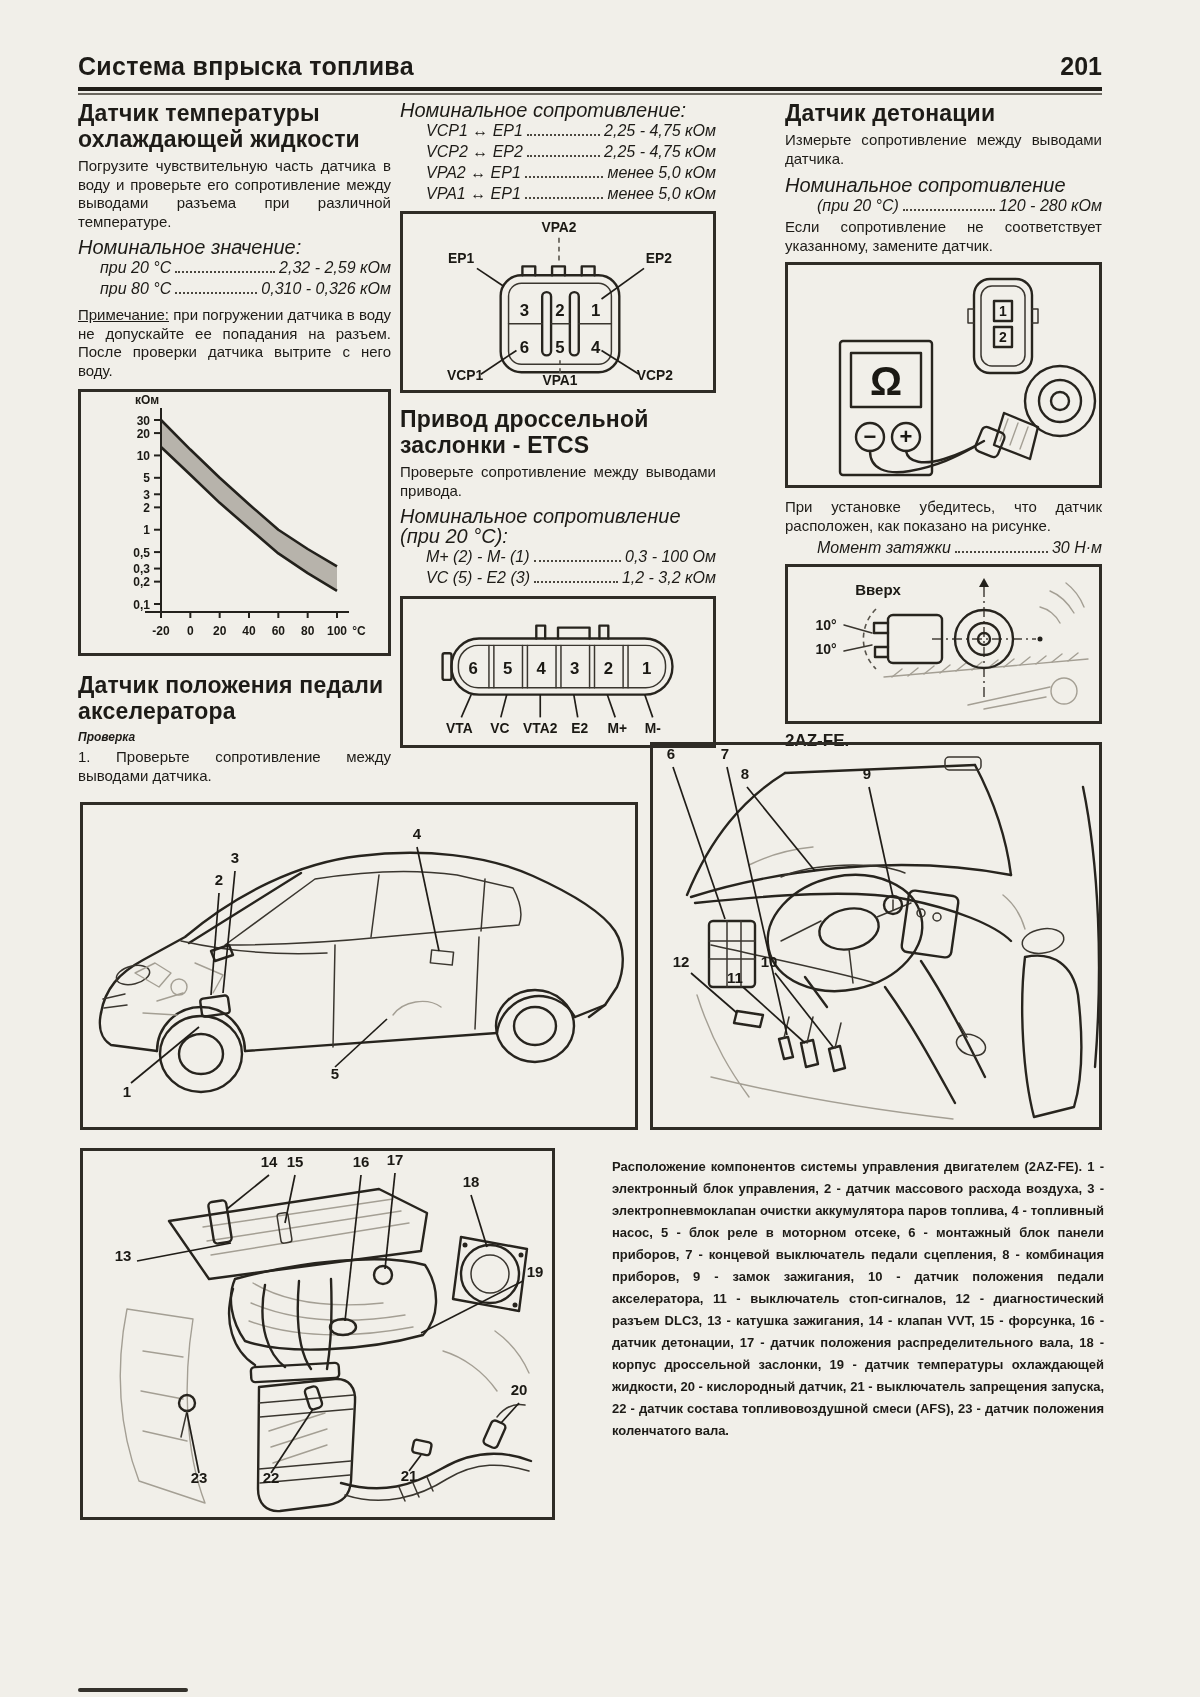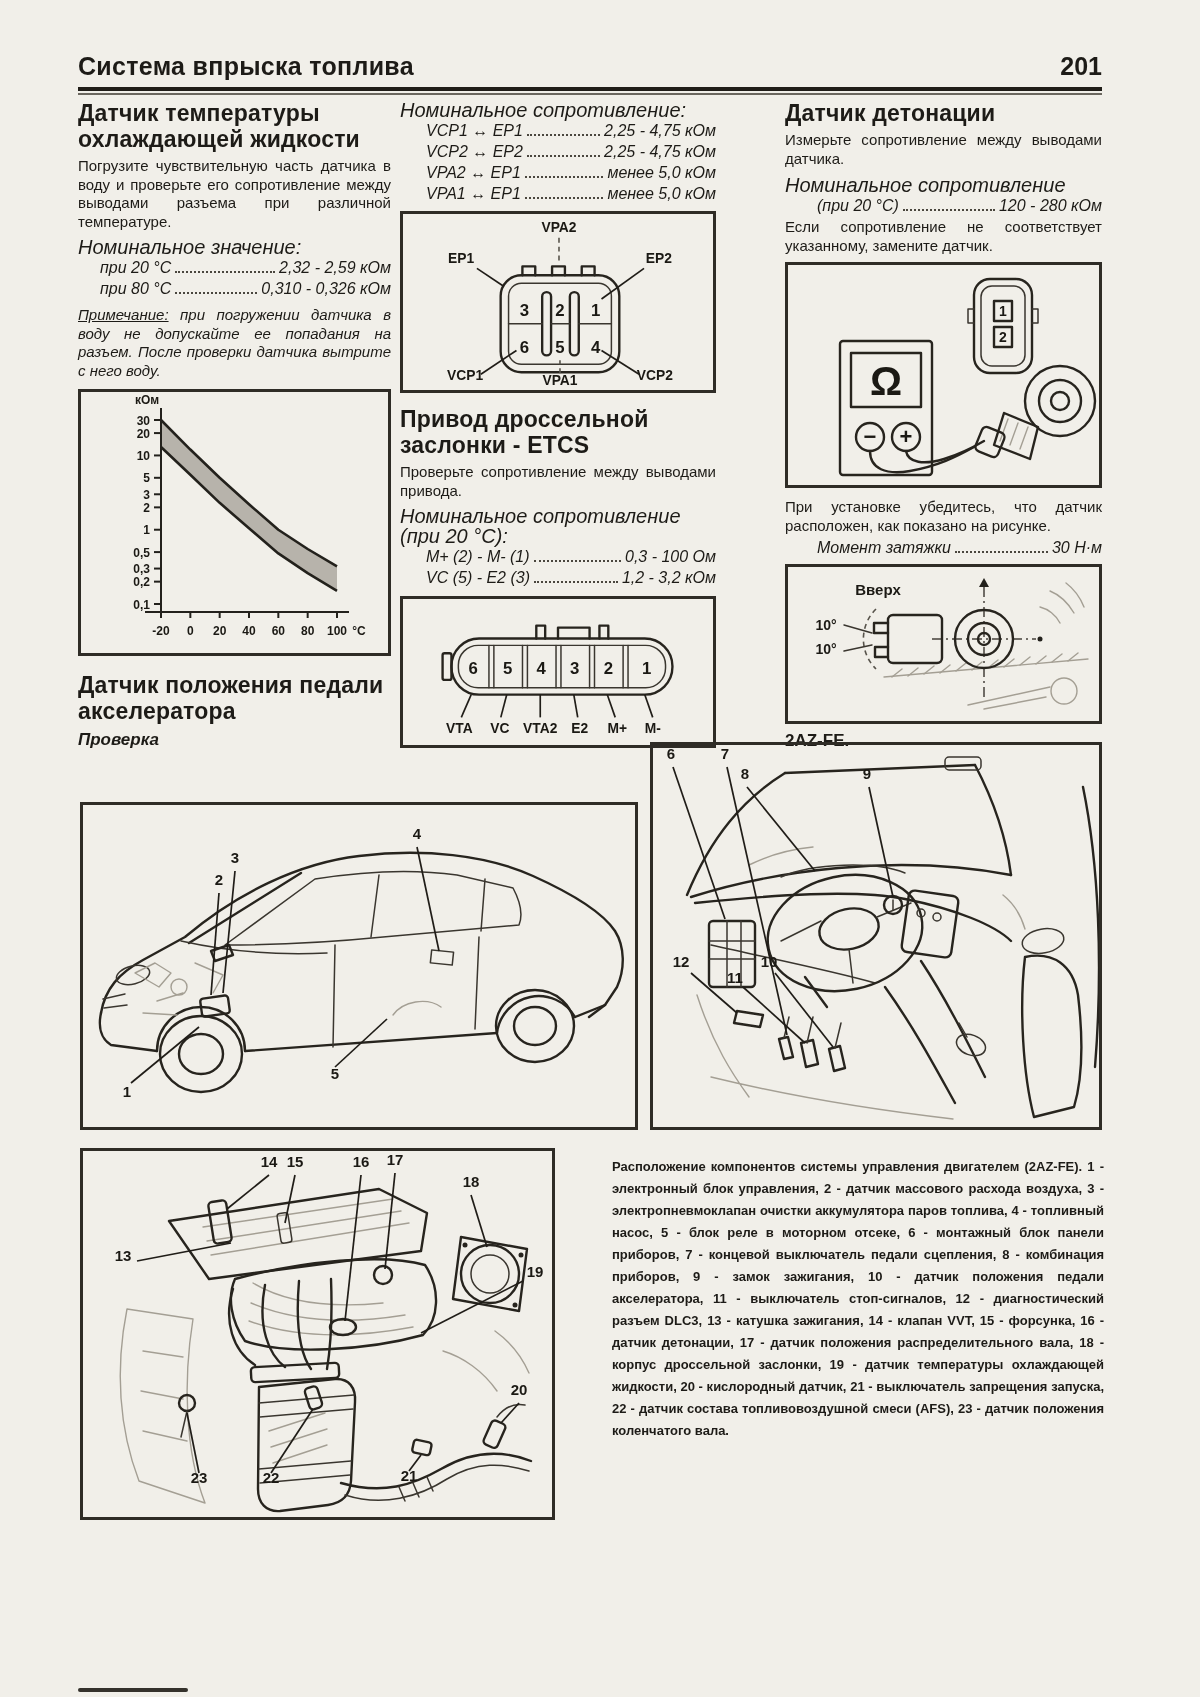--- a/index.html
+++ b/index.html
@@ -6,21 +6,21 @@
   body{
     position:relative;width:1200px;height:1697px;
     background:#f1efe9;
     font-family:"Liberation Sans",sans-serif;
     color:#1d1b17;
   }
   .abs{position:absolute;}
   h2{font-size:23px;line-height:26px;font-weight:bold;margin:0;letter-spacing:.2px;}
   .body-text{font-size:15px;line-height:18.5px;text-align:justify;margin:5px 0 0;}
   .lbl{font-size:20px;line-height:20px;font-style:italic;margin:6px 0 0;}
-  .note{font-size:15px;line-height:18.5px;font-style:italic;margin:7px 0 0;text-align:justify;}
+  .note{font-size:15px;line-height:18.5px;margin:7px 0 0;text-align:justify;}
   .u{text-decoration:underline;}
   .spec-row{display:flex;align-items:flex-end;font-style:italic;font-size:16px;line-height:21px;padding-left:22px;}
   .spec-row .spec-label{white-space:nowrap;}
   .spec-row .spec-leader{flex:1 1 auto;min-width:12px;border-bottom:2px dotted #4a463e;margin:0 4px 5px;}
   .spec-row .spec-value{white-space:nowrap;}
   .specs-tight .spec-row{padding-left:26px;}
   .noindent .spec-row{padding-left:0;margin-left:32px;}
   .fig{border:3px solid #2f2c26;box-sizing:border-box;background:transparent;}
   .fig-svg{display:block;}
   svg .ln{fill:none;stroke:#27241e;stroke-width:2.4;stroke-linecap:round;stroke-linejoin:round;}
@@ -34,21 +34,21 @@
   svg text{fill:#1b1914;stroke:none;font-family:"Liberation Sans",sans-serif;}
   svg .cnum{font-size:15px;font-weight:bold;text-anchor:middle;}
   svg .pin{font-size:17px;font-weight:bold;text-anchor:middle;}
   svg .figlbl{font-size:14px;font-weight:bold;text-anchor:middle;}
   svg .tick{font-size:12px;font-weight:bold;}
   svg .ty{text-anchor:end;}
   svg .tx{text-anchor:middle;}
   svg .ohm{font-size:40px;font-weight:bold;text-anchor:middle;}
   svg .term{font-size:22px;font-weight:bold;text-anchor:middle;}
   .pnum-step{font-size:15px;line-height:18.5px;text-align:justify;margin:4px 0 0;}
-  .check{font-size:17px;font-weight:bold;font-style:italic;margin:6px 0 0;}
+  .check{font-size:12px;font-weight:bold;font-style:italic;margin:6px 0 0;}
   .legend{font-size:13px;line-height:22px;font-weight:bold;text-align:justify;}
   .engine-code{font-size:17px;font-weight:bold;margin-top:7px;}
   .hdr-title{text-align:left;font-size:25px;font-weight:bold;letter-spacing:.3px;}
   .hdr-num{position:absolute;right:0;top:0;font-size:25px;font-weight:bold;}
   .rule-thick{margin-top:6px;height:4px;background:#201d18;}
   .rule-thin{height:2px;background:#6b675f;margin-top:2px;}
   .scan-mark{position:absolute;left:78px;top:1688px;width:110px;height:4px;background:#35322c;border-radius:2px;}
 </style>
 </head>
 <body>
@@ -122,20 +122,21 @@
         <line x1="256" y1="220" x2="256" y2="226" class="ax"></line>
         <text x="256" y="243" class="tick tx">100</text>
         <text x="278" y="243" class="tick tx">°С</text>
         <text x="66" y="12" class="tick tx">кОм</text>
       </svg>
   </div>
 
   <div style="margin-top:16px;">
     <h2>Датчик положения педали акселератора</h2>
     <p class="check">Проверка</p>
+    <p class="pnum-step">1.  Проверьте сопротивление между выводами датчика.</p>
   </div>
 </div>
 
 <div class="abs" style="left:400px;top:100px;width:316px;">
   <p class="lbl" style="margin-top:0;">Номинальное сопротивление:</p>
   <div class="specs specs-tight">
       <div class="spec-row">
         <span class="spec-label">VCP1 ↔ EP1</span>
         <span class="spec-leader"></span>
         <span class="spec-value">2,25 - 4,75 кОм</span>

